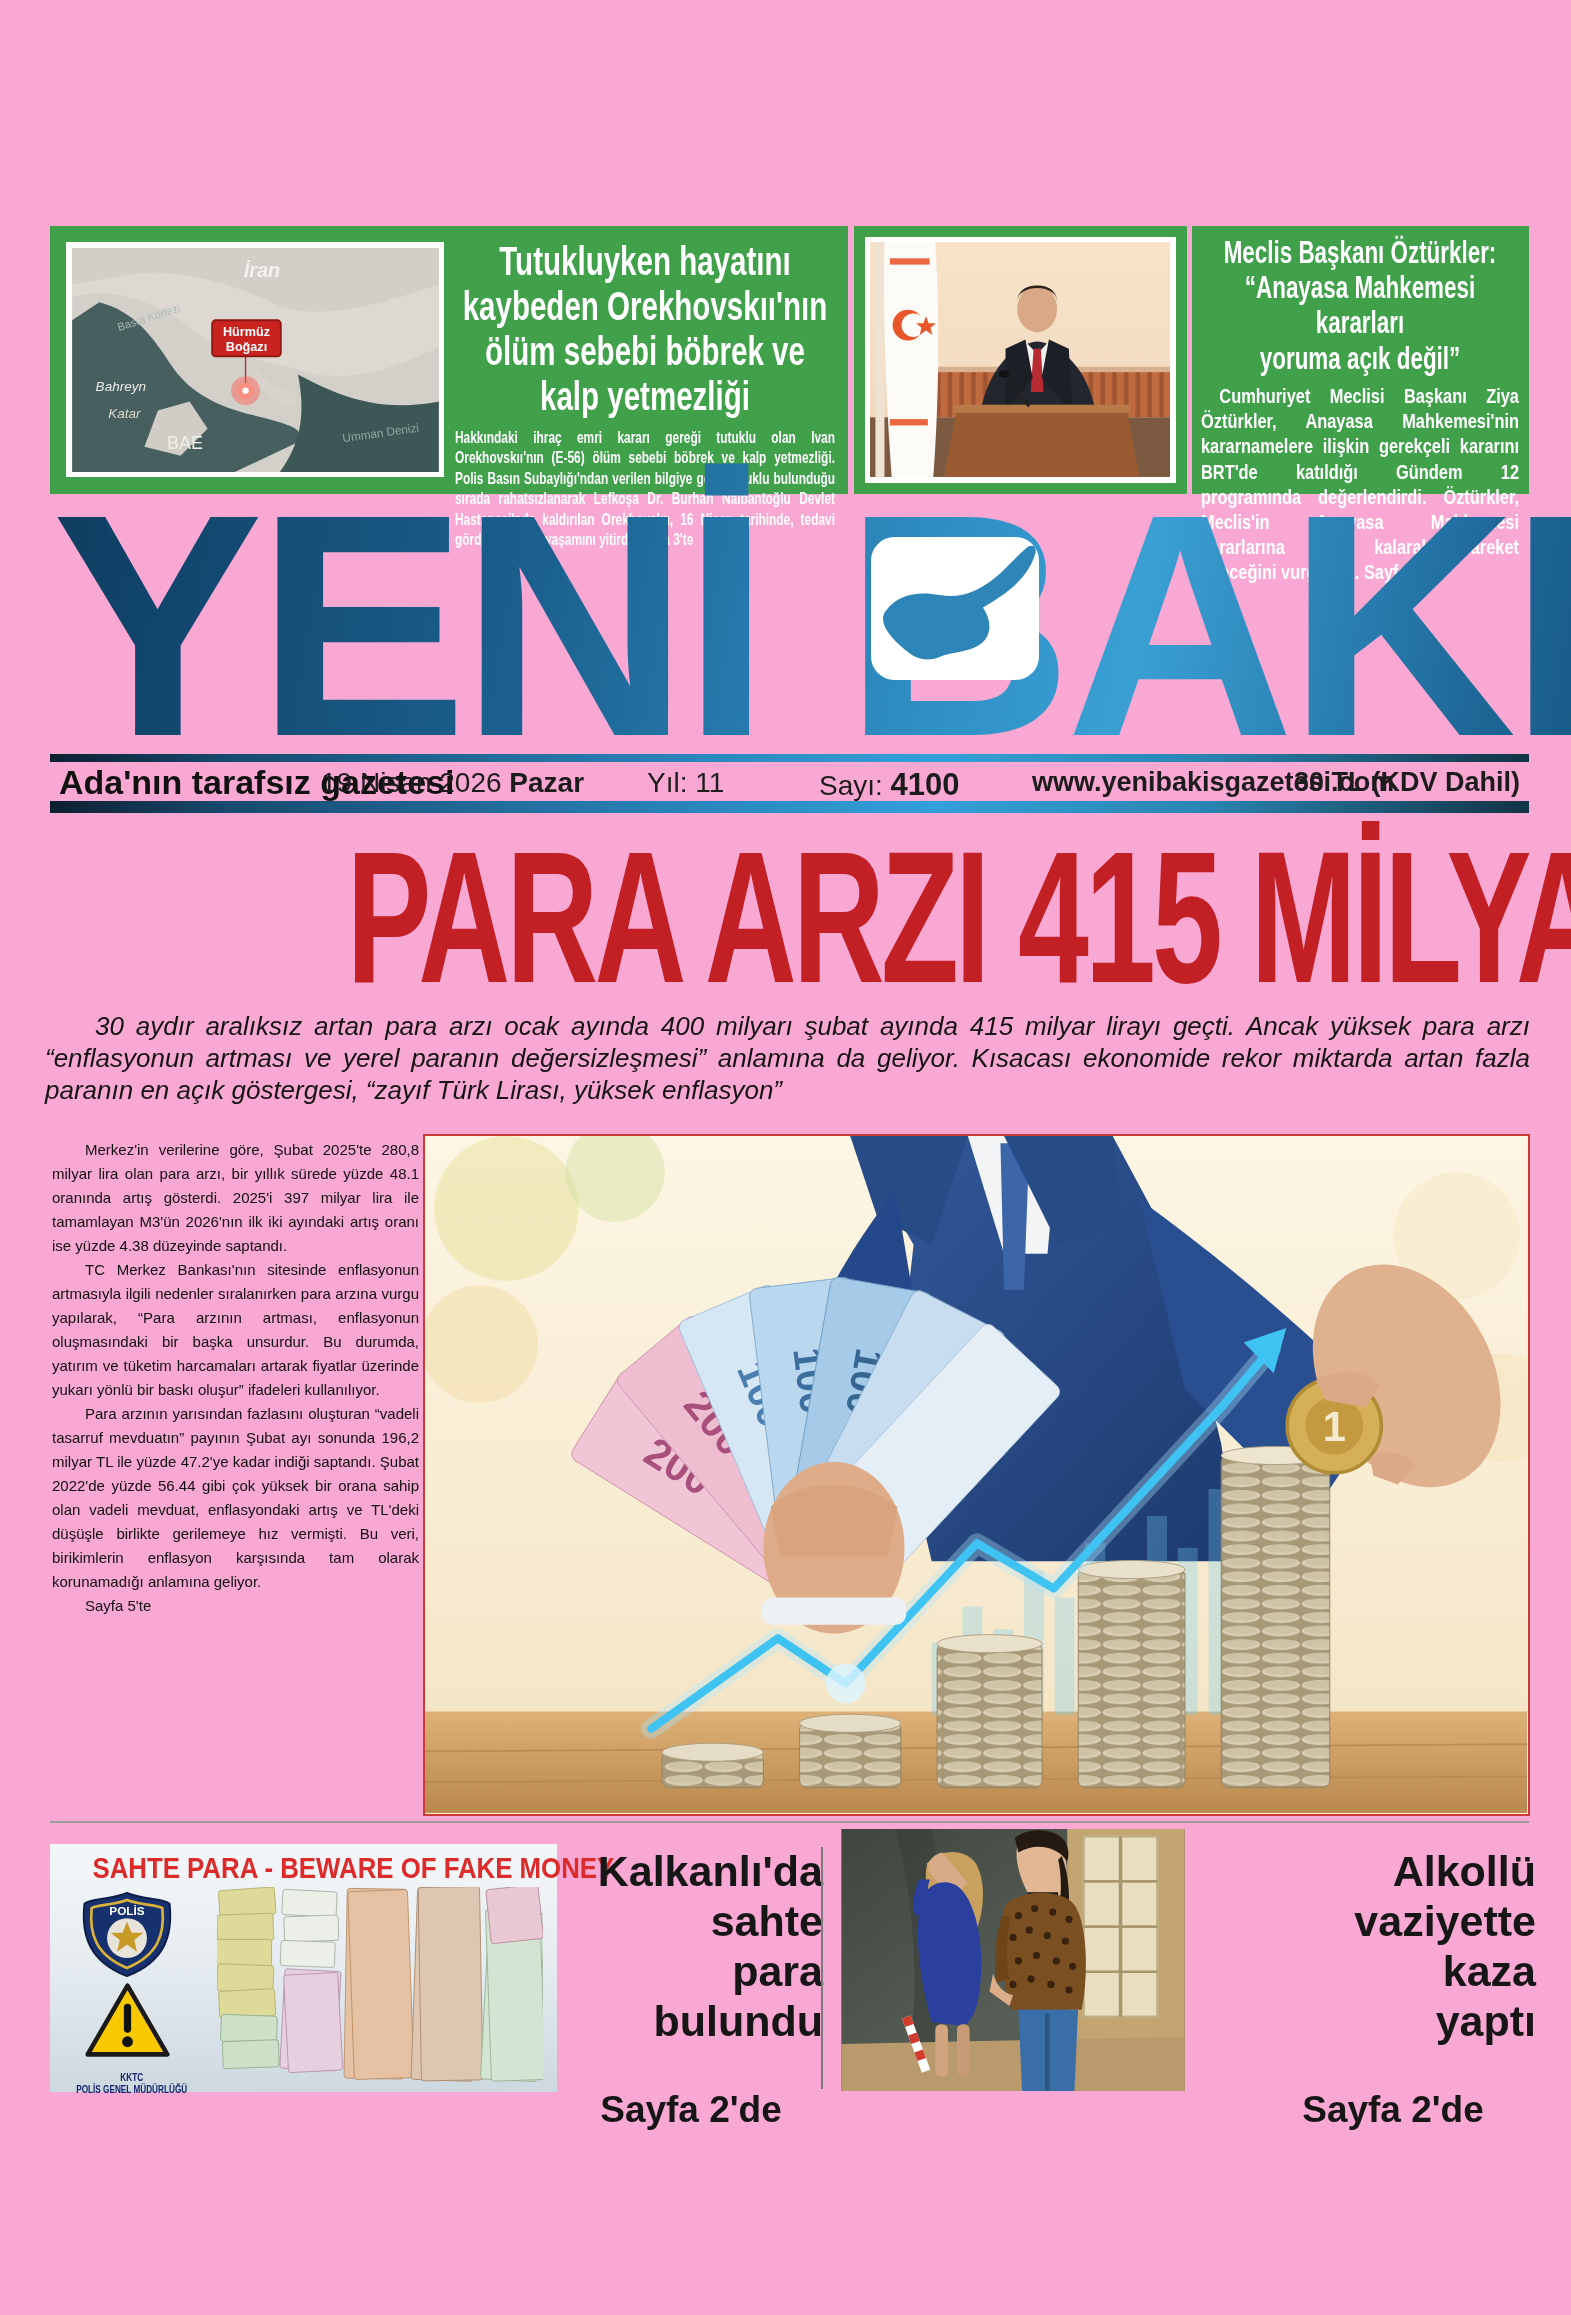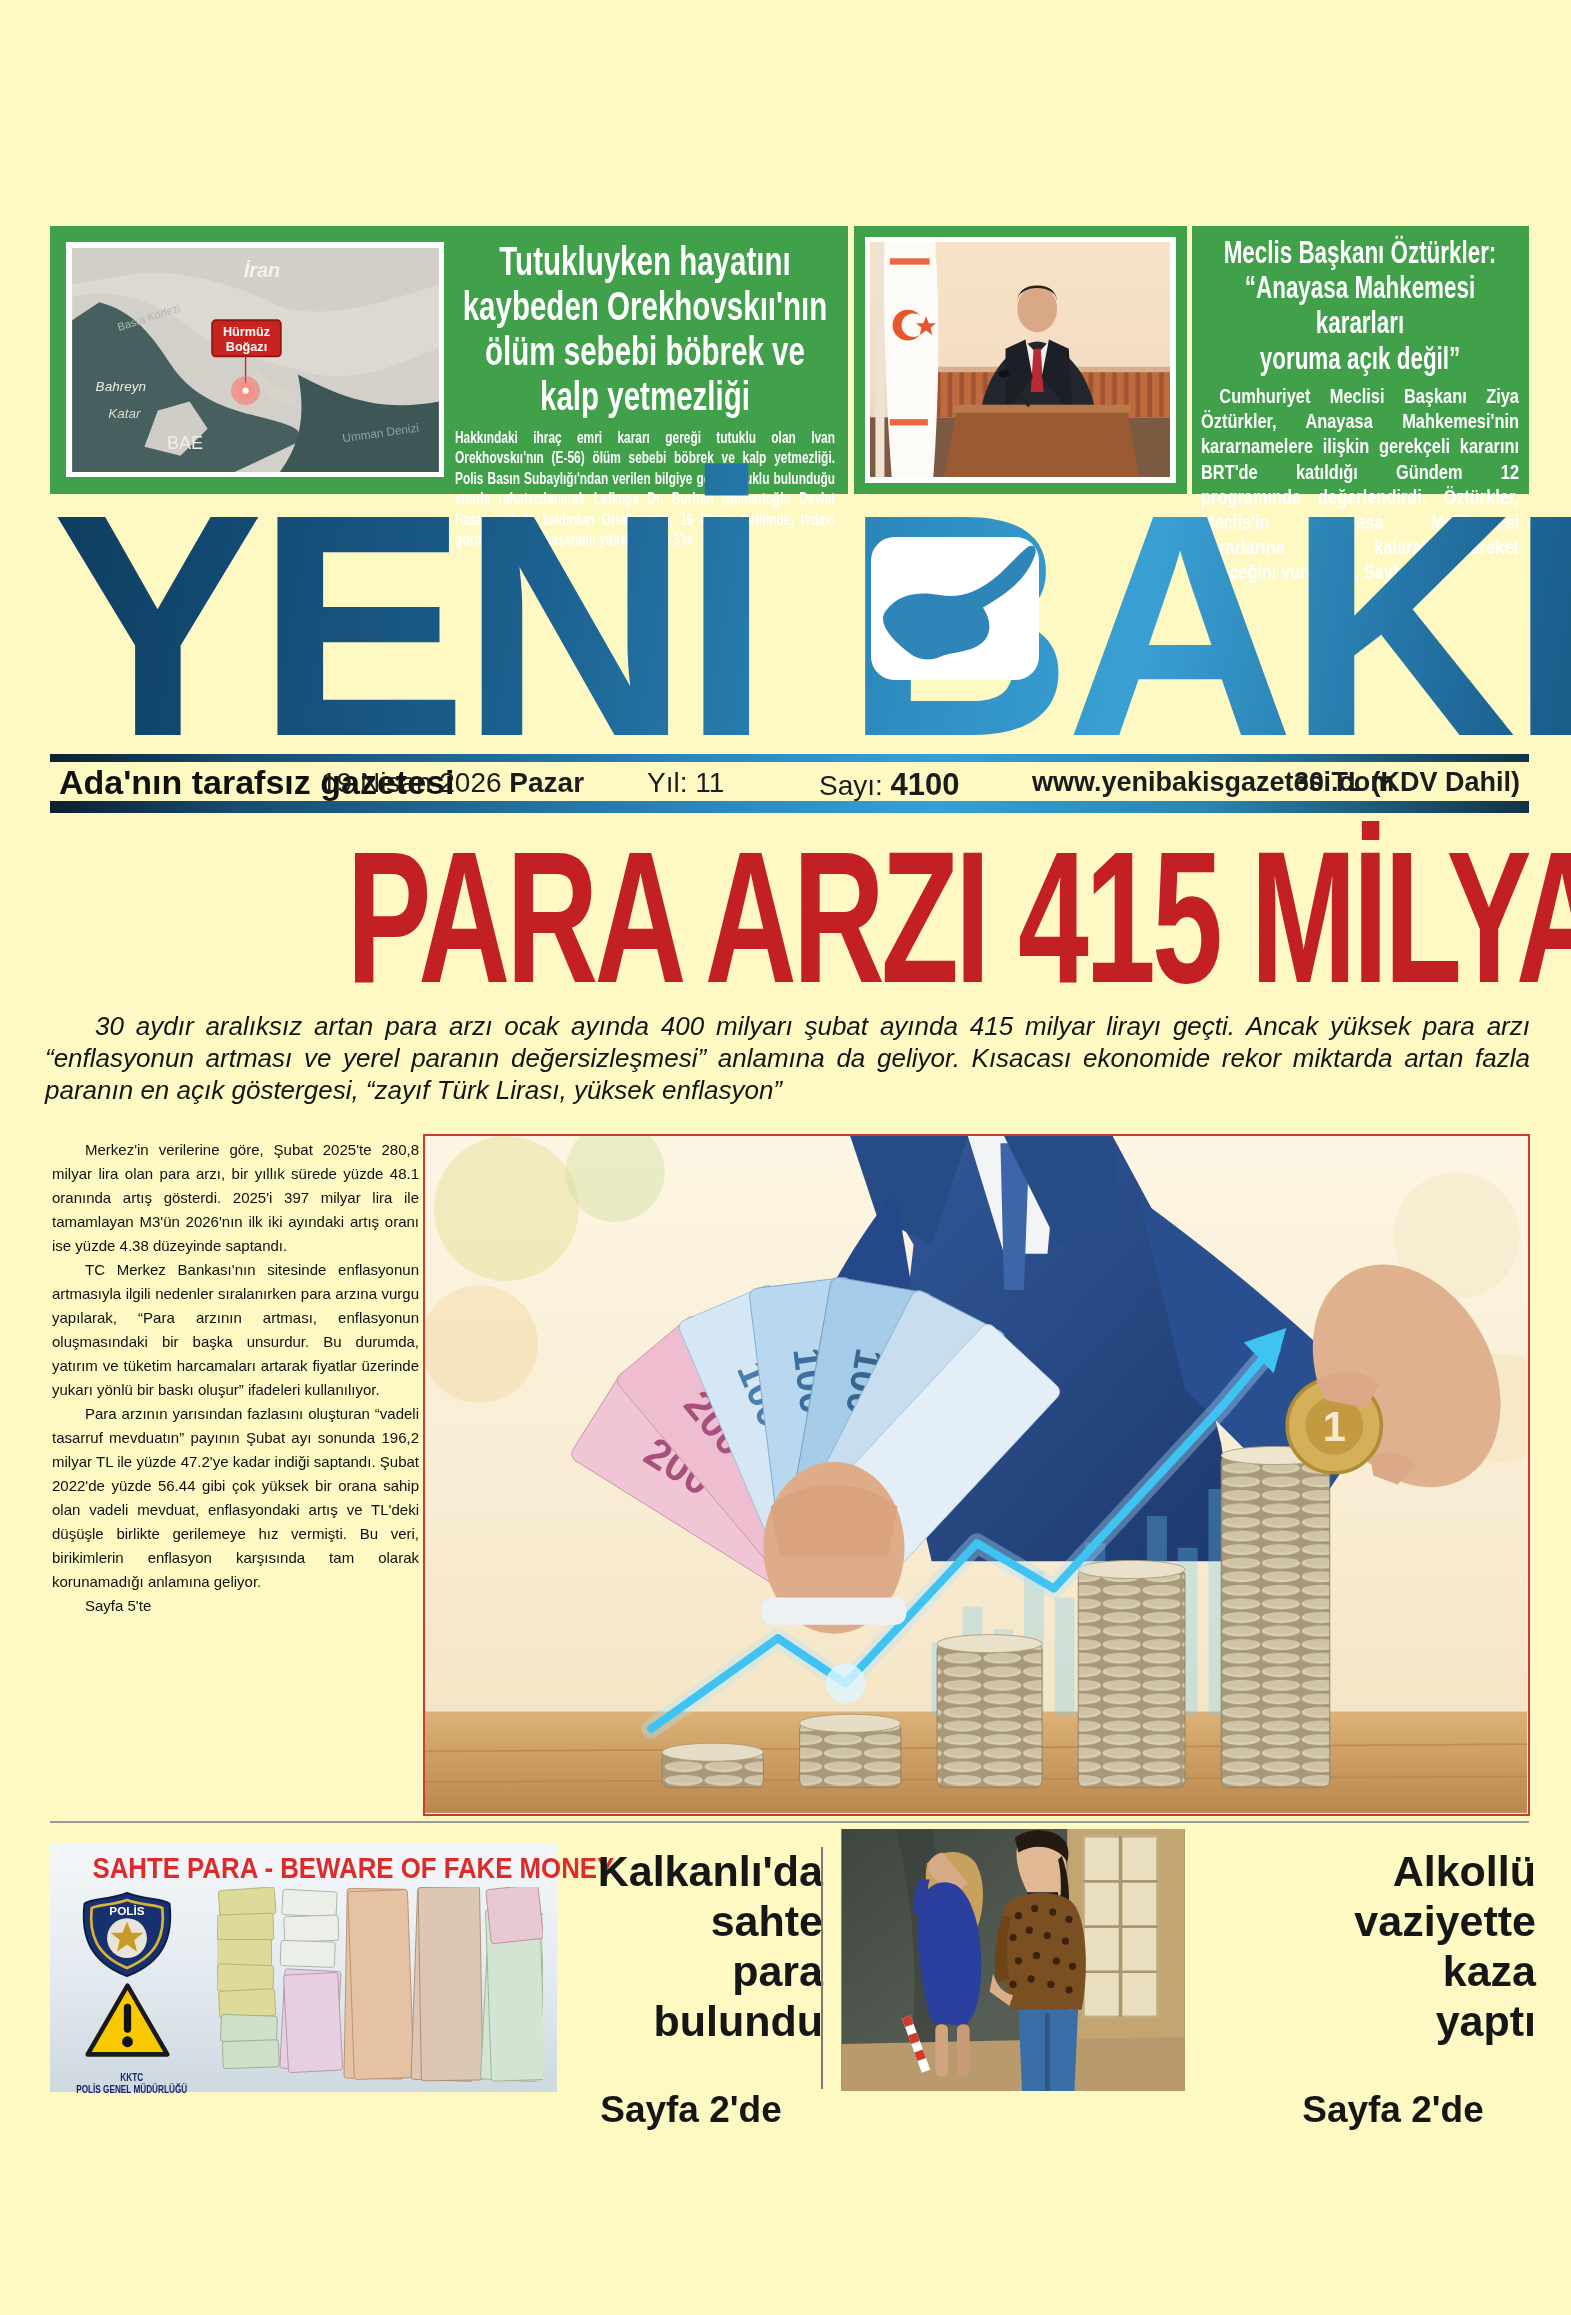--- a/index.html
+++ b/index.html
@@ -1,18 +1,18 @@
 <!DOCTYPE html>
 <html style="font-size:14.5px"><head>
 <meta charset="utf-8">
 <style>
 :root{ --green:#41a14b; --red:#c32025; }
 *{margin:0;padding:0;box-sizing:border-box;}
 body{background:#888;font-family:"Liberation Sans",sans-serif;}
-.page{position:relative;width:1571px;height:2316px;background:#fef9c3;overflow:hidden;margin:0 auto;}
+.page{position:relative;width:1571px;height:2316px;background:#f9a8d4;overflow:hidden;margin:0 auto;}
 .abs{position:absolute;}
 .cond{display:inline-block;transform:scale(var(--sx,1),var(--sy,1));transform-origin:50% 0;white-space:nowrap;}
 .fitw{width:calc(100% / var(--sx,1));transform:scaleX(var(--sx,1));transform-origin:0 0;}
 .preline{white-space:pre-line;}
 
 .gpanel{background:var(--green);color:#fff;}
 .photo-frame{background:#fff;padding:5.4px;}
 .gp-title{font-weight:bold;text-align:center;line-height:1.1;}
 .gp-body{font-weight:bold;text-align:justify;}
 

